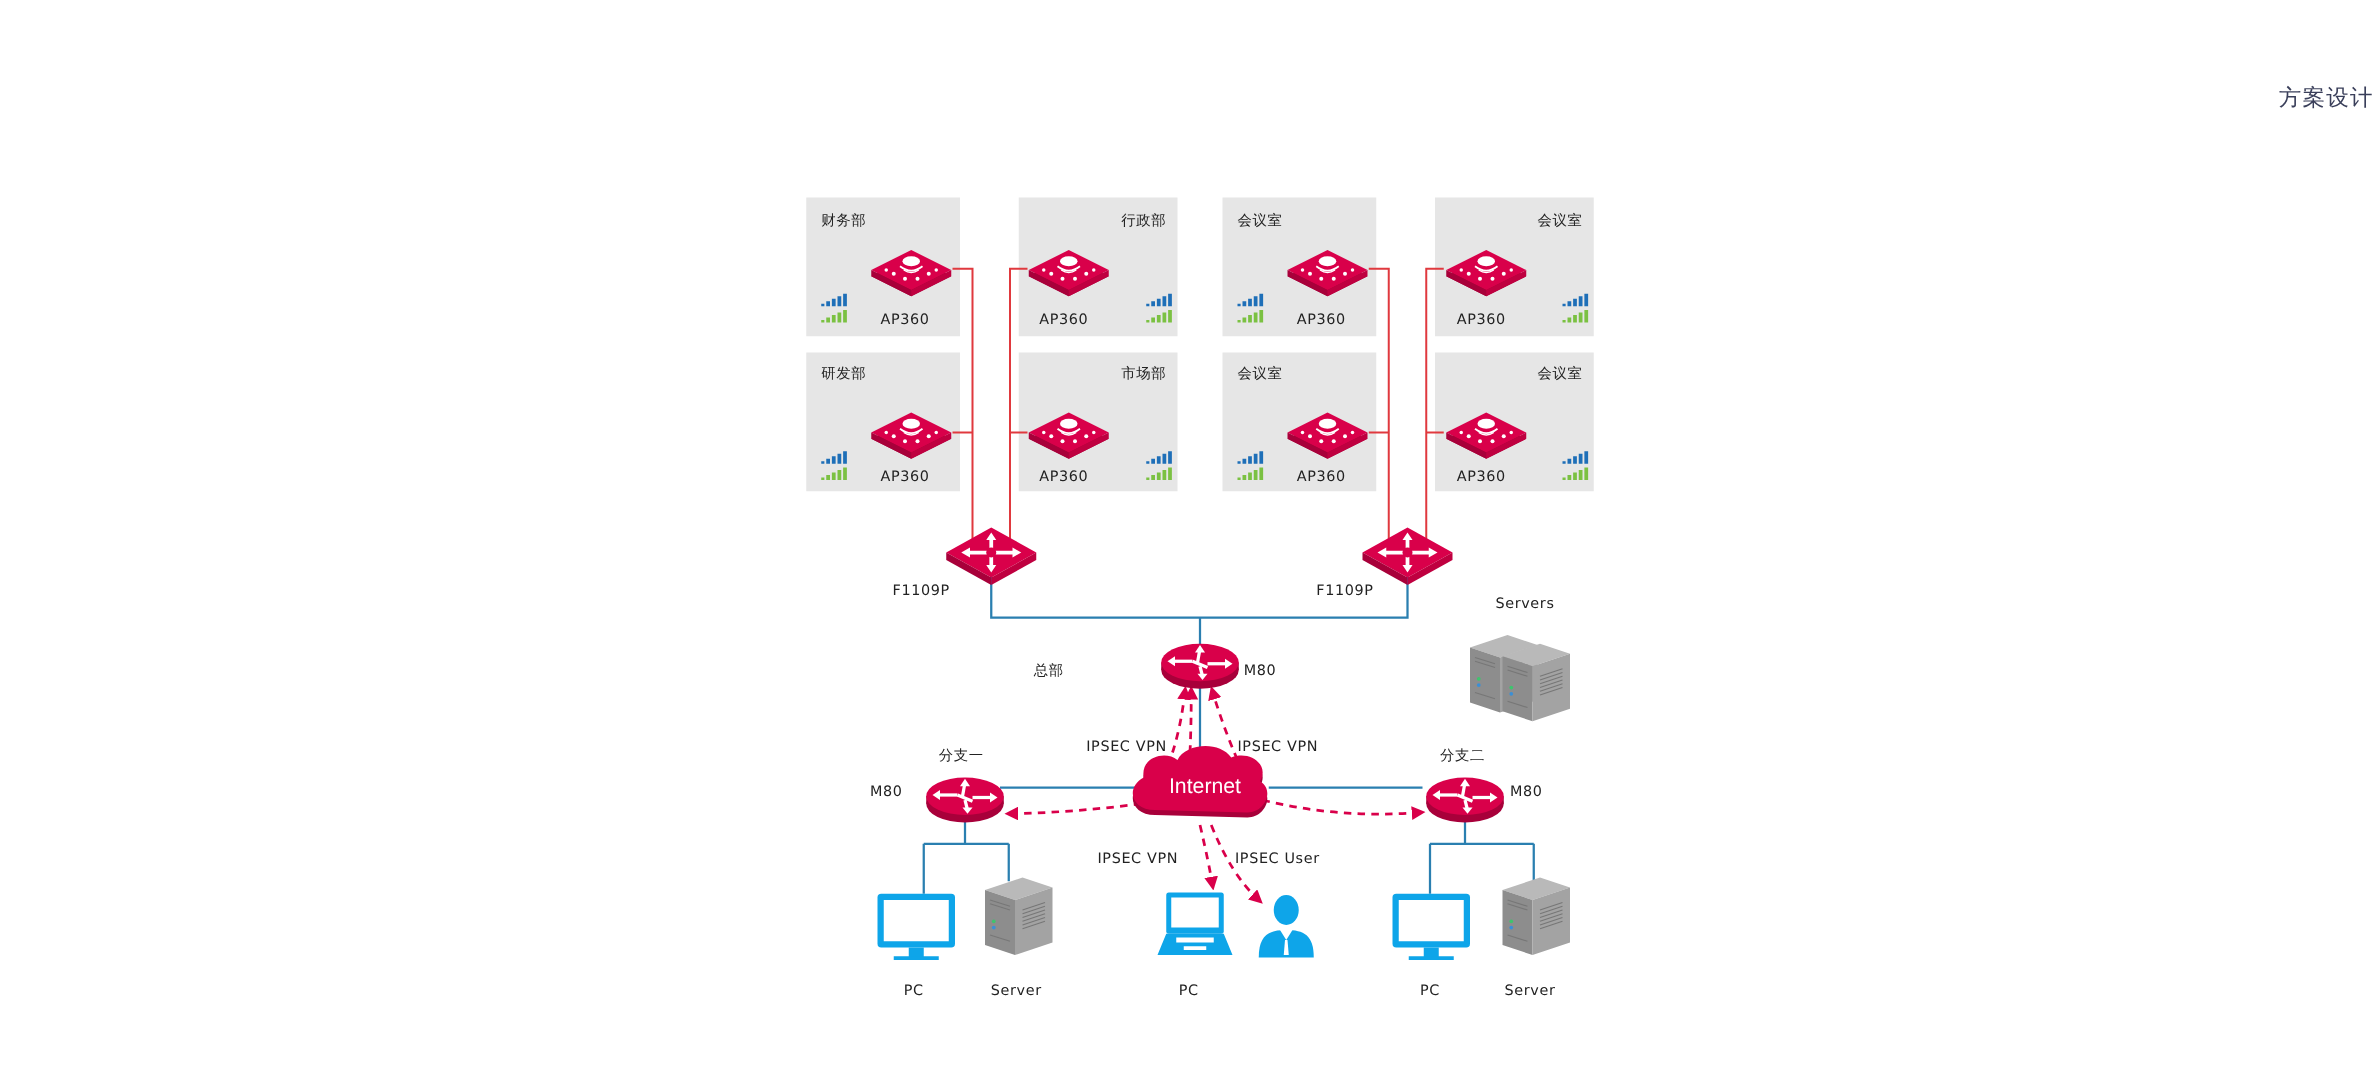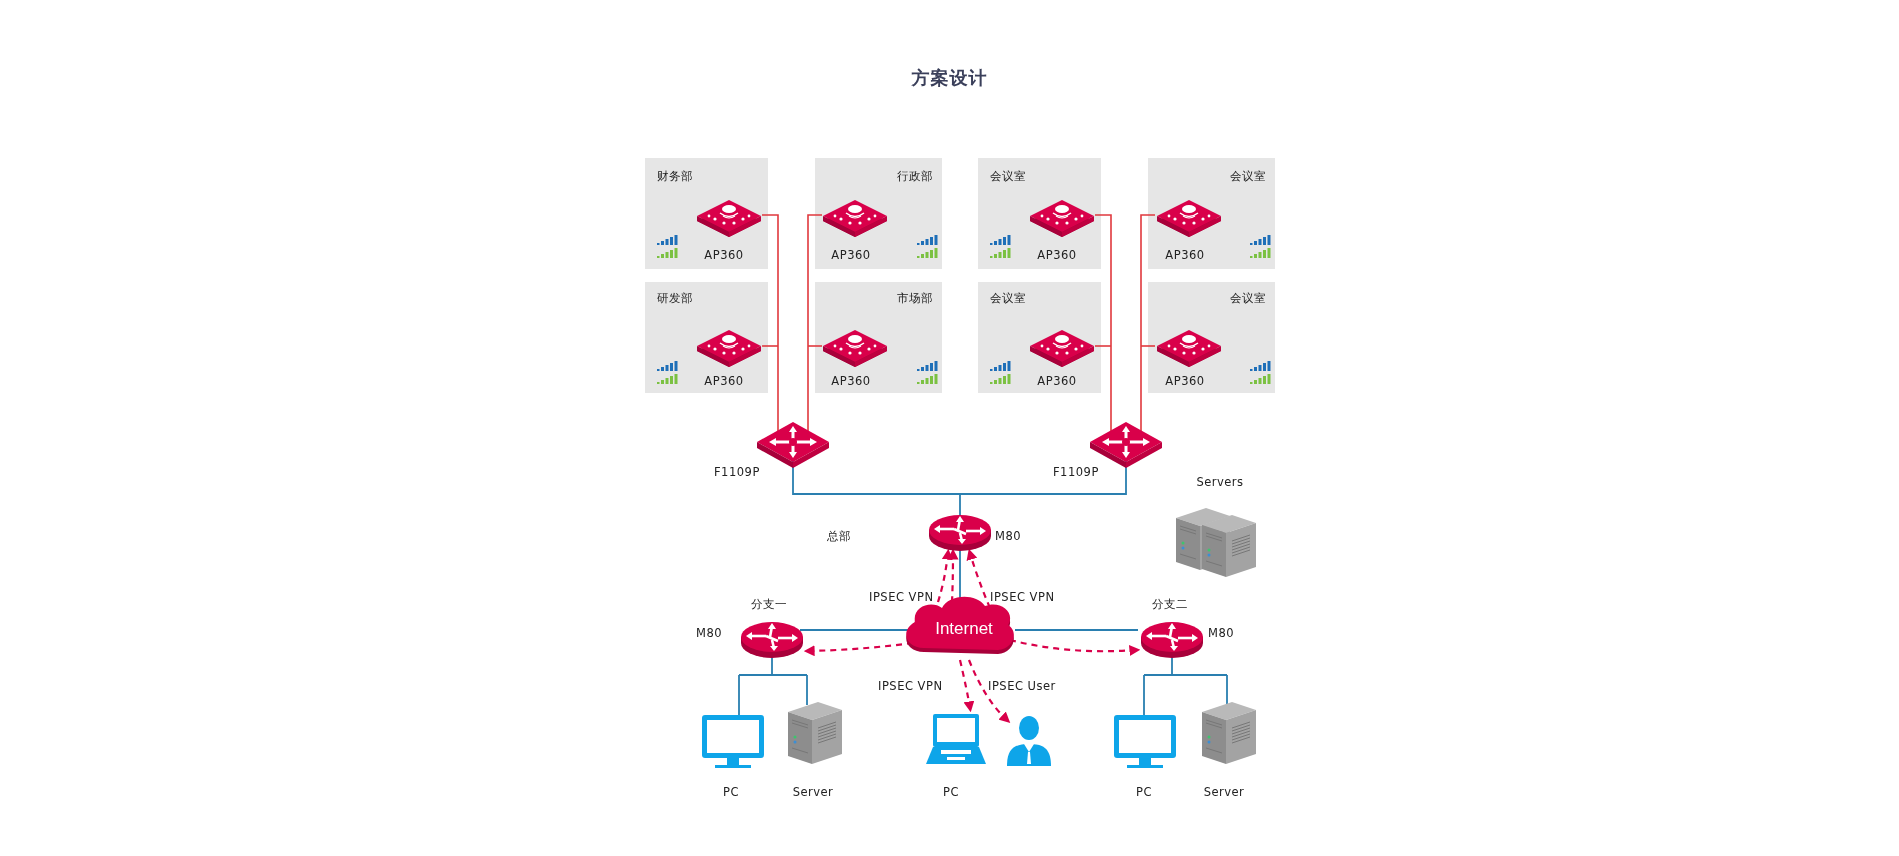--- a/index.html
+++ b/index.html
@@ -1,17 +1,17 @@
 <!DOCTYPE html>
 <html><head>
 <meta charset="utf-8">
 <style>
   html,body{margin:0;padding:0;background:#fff;}
   body{width:1899px;height:856px;position:relative;overflow:hidden;font-family:"DejaVu Sans","Liberation Sans",sans-serif;}
-  .title{position:absolute;top:66px;left:0;width:1899px;text-align:center;font-size:18px;font-weight:bold;color:#3a3f5a;letter-spacing:1px;}
+  .title{position:absolute;top:66px;left:0;width:1899px;text-align:right;font-size:18px;font-weight:normal;color:#3a3f5a;letter-spacing:1px;}
   svg{position:absolute;left:0;top:0;}
   .lbl{font-family:"DejaVu Sans","Liberation Sans",sans-serif;font-size:11.5px;fill:#222;letter-spacing:0.5px;}
   .room{fill:#e6e6e6;}
   .red-line{stroke:#e0393e;stroke-width:1.6;fill:none;}
   .blue-line{stroke:#2a7fb0;stroke-width:1.8;fill:none;}
   .dash{stroke:#d9004a;stroke-width:2.2;fill:none;stroke-dasharray:6 5;}
 </style>
 </head>
 <body>
 

